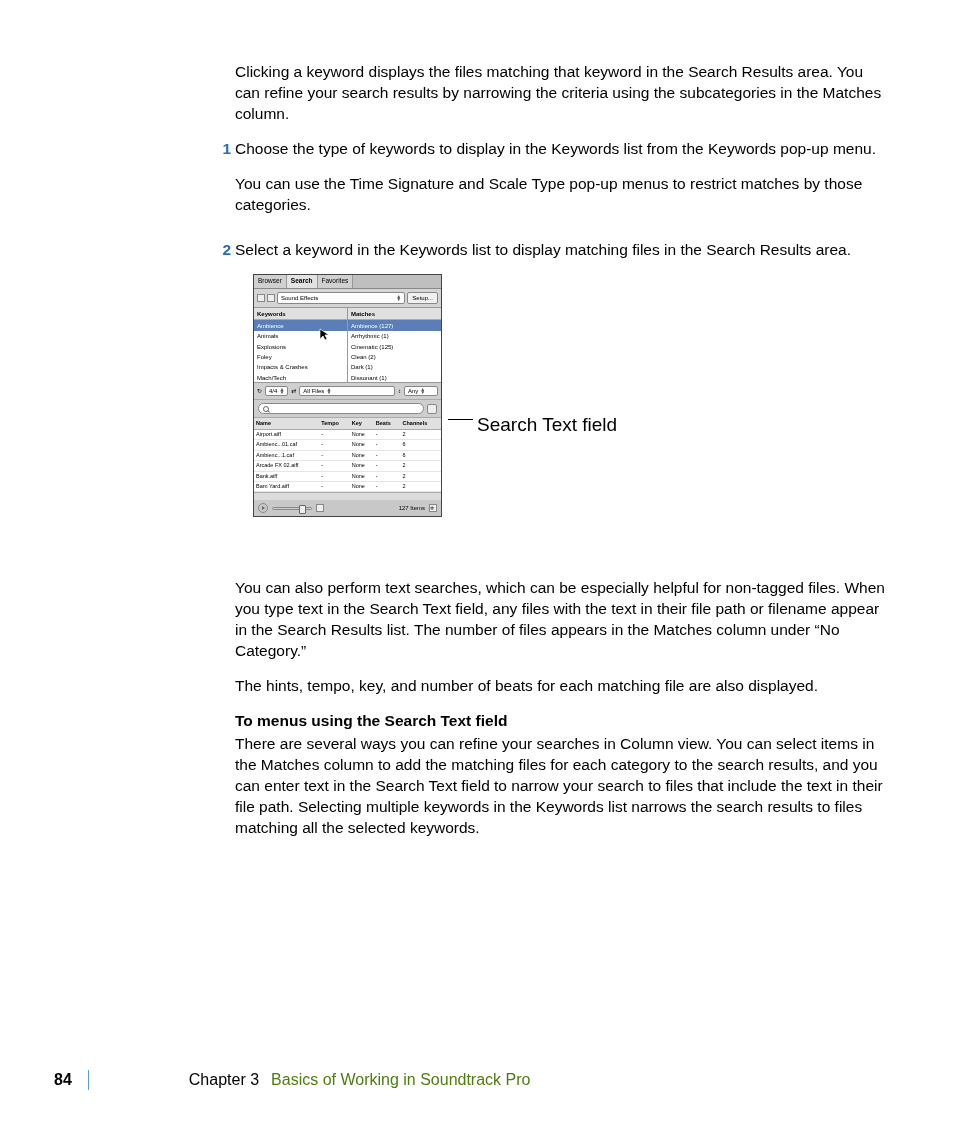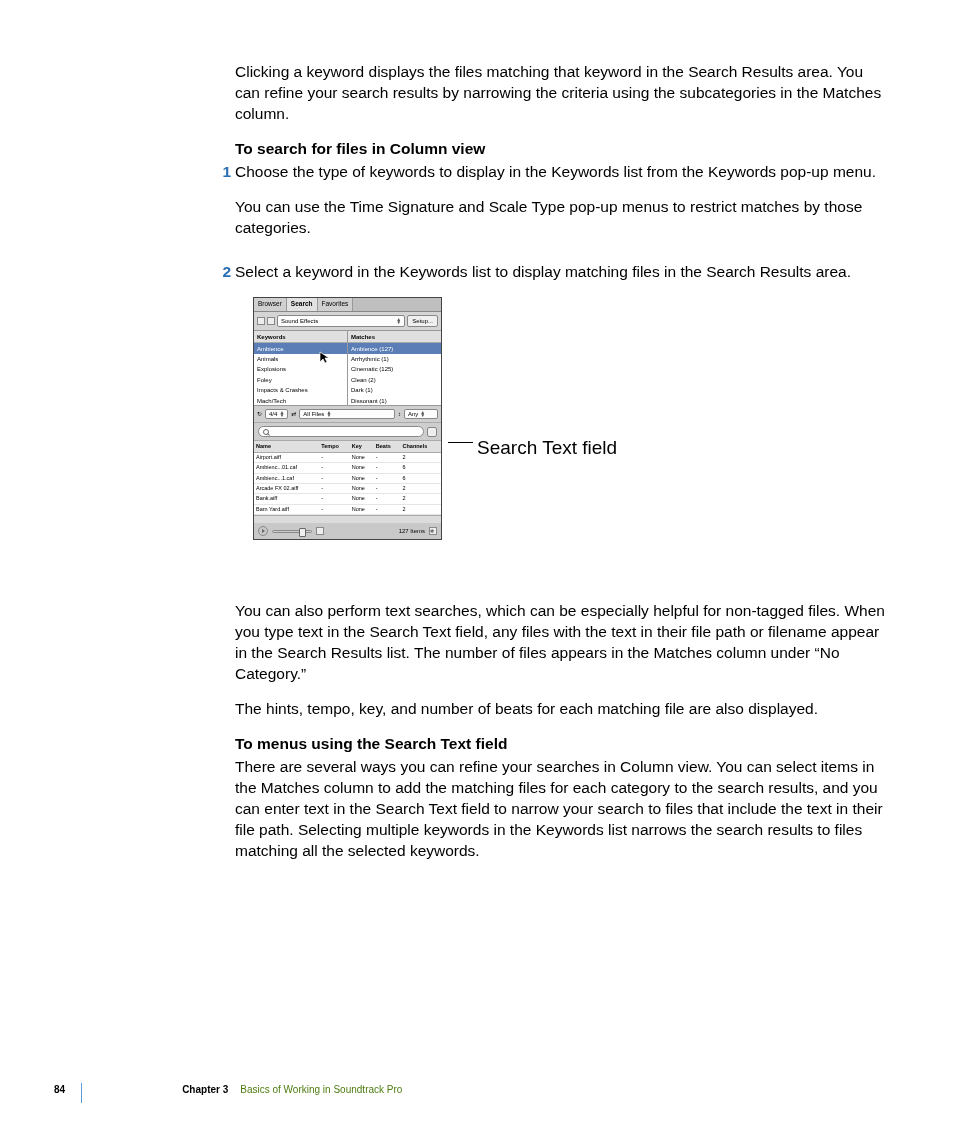--- a/index.html
+++ b/index.html
@@ -42,28 +42,28 @@
   .h3blue {
     color: #2a6fb5;
     font-size: 19px;
     font-weight: 600;
     margin-top: 18px;
     margin-bottom: 2px;
   }
   .footer {
     position: absolute;
     left: 54px;
-    bottom: 42px;
+    bottom: 54px;
     display: flex;
-    align-items: flex-start;
-    font-size: 10px;
+    align-items: center;
+    font-size: 16px;
   }
   .page-num { font-weight: 700; margin-right: 16px; }
   .vbar { width: 1px; height: 20px; background: #5a9bd8; margin-right: 100px; }
-  .chap { font-weight: 700; margin-right: 12px; }
+  .chap { font-weight: 400; margin-right: 12px; }
   .chap-title { color: #4d7c0f; }
   
   .ss-wrap { position: relative; margin: 4px 0 24px 18px; height: 280px; width: 430px; }
   .ss {
     width: 189px;
     background: linear-gradient(#d6d6d6,#c8c8c8);
     border: 1px solid #444;
     font-size: 6.5px;
     font-family: "Lucida Grande","Helvetica Neue",Arial,sans-serif;
     color: #000;
@@ -102,21 +102,20 @@
   .licon { width:8px;height:8px;border:1px solid #888;background:#eee;font-size:5px;}
   .cursor { position:absolute; left:66px; top:54px; pointer-events:none;}
 </style>
 </head>
 <body>
 
 <div class="content">
 
   <p>Clicking a keyword displays the files matching that keyword in the Search Results area. You can refine your search results by narrowing the criteria using the subcategories in the Matches column.</p>
 
-  <p class="bold" style="margin-bottom:2px;">To search for files in Column view</p>
 
   <div class="step-row">
     <div class="step-num">1</div>
     <div>
       <p>Choose the type of keywords to display in the Keywords list from the Keywords pop-up menu.</p>
       <p>You can use the Time Signature and Scale Type pop-up menus to restrict matches by those categories.</p>
     </div>
   </div>
 
   <div class="step-row">

